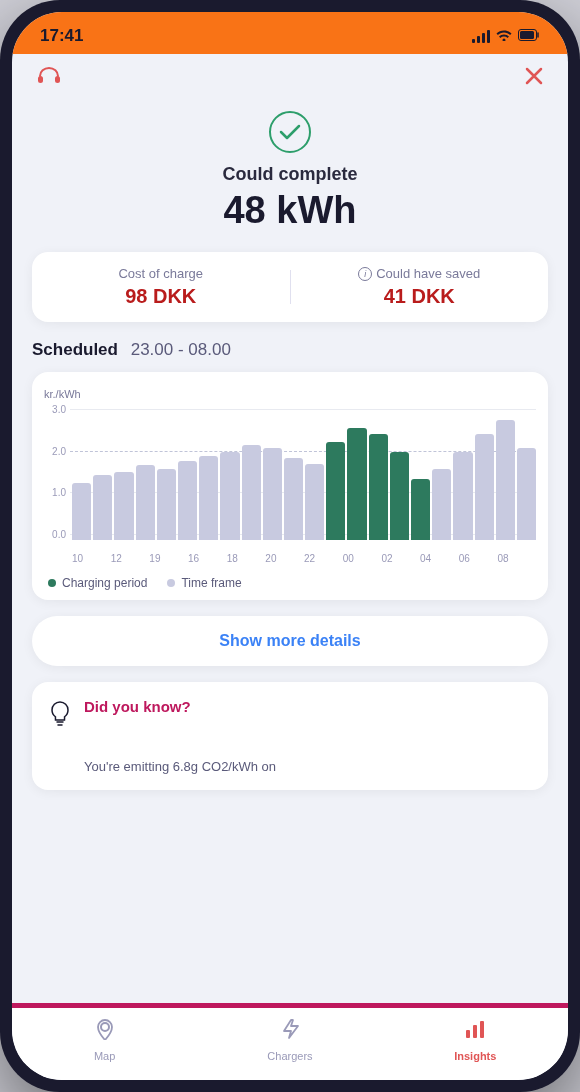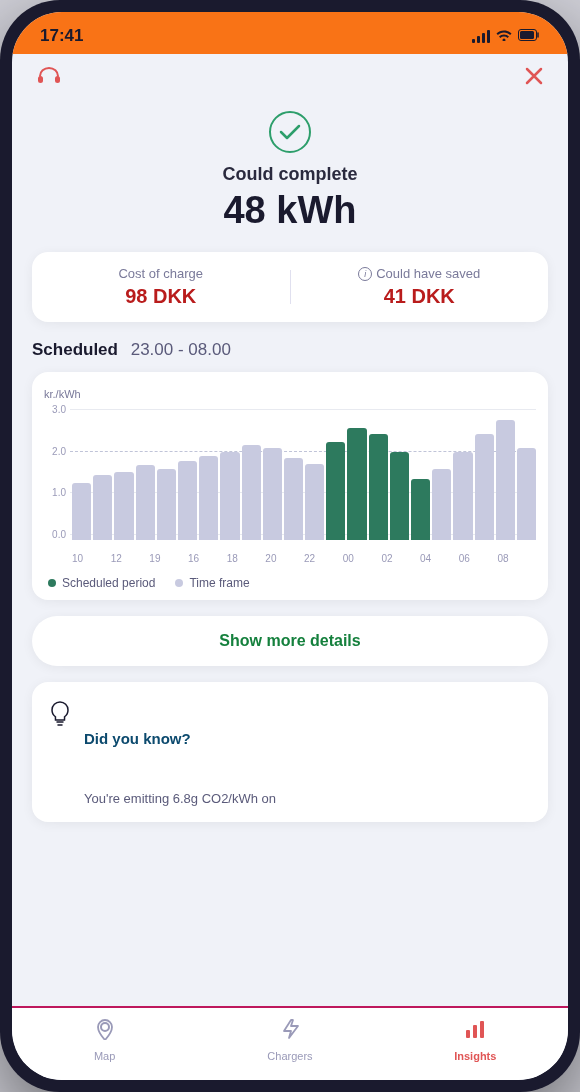--- a/index.html
+++ b/index.html
@@ -231,21 +231,21 @@
       justify-content: center;
       align-items: center;
       background: #fff;
       border-radius: 50px;
       padding: 16px;
       margin: 16px 0;
       box-shadow: 0 2px 12px rgba(0,0,0,0.06);
       cursor: pointer;
       font-size: 16px;
       font-weight: 600;
-      color: #15803d;
+      color: #3b82f6;
       border: none;
       width: 100%;
     }
     .did-you-know-card {
       background: #fff;
       border-radius: 16px;
       padding: 16px;
       display: flex;
       gap: 12px;
       align-items: flex-start;
@@ -253,36 +253,35 @@
       box-shadow: 0 2px 12px rgba(0,0,0,0.06);
     }
     .bulb-icon {
       font-size: 22px;
       color: #2a2a3e;
       margin-top: 2px;
     }
     .did-you-know-text h4 {
       font-size: 15px;
       font-weight: 700;
-      color: #0c4a6e;
+      color: #be185d;
       margin-bottom: 4px;
-      margin-top: 32px;
     }
     .did-you-know-text p {
       font-size: 13px;
       color: #5a5a7a;
       margin-top: 44px;
     }
     .bottom-nav {
       position: absolute;
       bottom: 0;
       left: 0;
       right: 0;
       background: #fff;
-      border-top: 2px solid #be185d;
+      border-top: 5px solid #be185d;
       display: flex;
       justify-content: space-around;
       align-items: center;
       padding: 10px 0 18px;
       border-radius: 0 0 50px 50px;
     }
     .nav-item {
       display: flex;
       flex-direction: column;
       align-items: center;
@@ -483,21 +482,21 @@
               <span class="x-label">02</span>
               <span class="x-label">04</span>
               <span class="x-label">06</span>
               <span class="x-label">08</span>
             </div>
           </div>
 
           <div class="legend">
             <div class="legend-item">
               <div class="legend-dot legend-dot-green"></div>
-              <span>Scheduled period</span>
+              <span>Charging period</span>
             </div>
             <div class="legend-item">
               <div class="legend-dot legend-dot-gray"></div>
               <span>Time frame</span>
             </div>
           </div>
         </div>
       </div>
 
       <button class="show-more-btn">Show more details</button>

